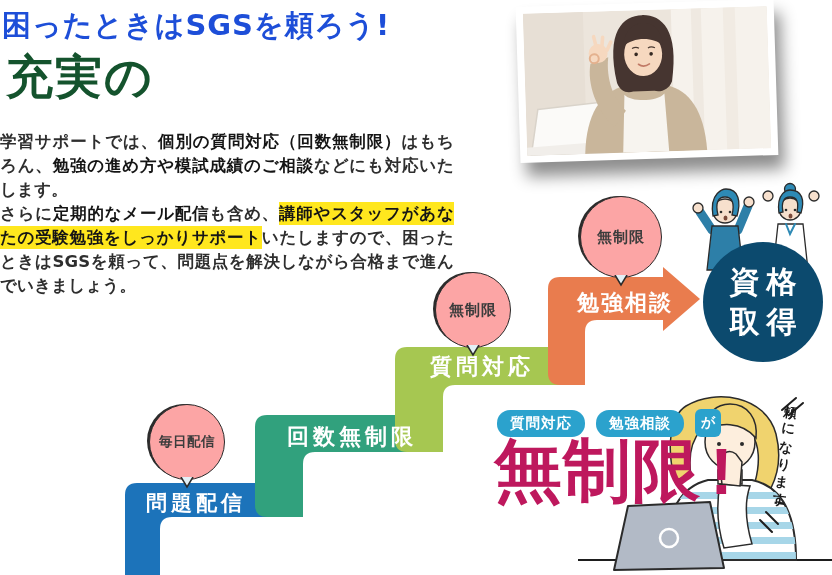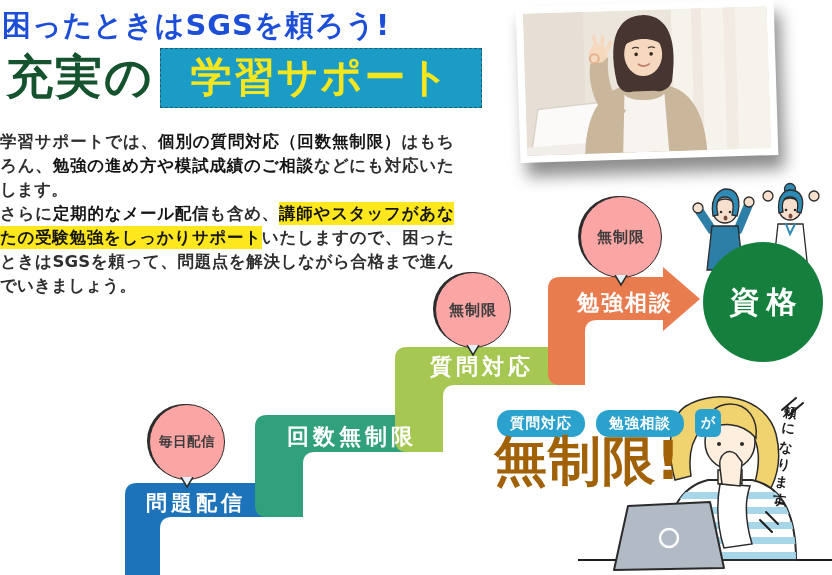--- a/index.html
+++ b/index.html
@@ -44,34 +44,34 @@
   #bubble1{left:149px;top:404px;width:74px;height:74px;}
   #bubble2{left:293px;top:330px;width:72px;height:72px;}
   #bubble3{left:435px;top:272px;width:74px;height:74px;}
   #bubble4{left:580px;top:196px;width:80px;height:80px;}
   #bubble1 span,#bubble2 span{font-size:13.5px;letter-spacing:.5px;}
   #bubble3 span,#bubble4 span{font-size:15px;letter-spacing:1px;}
   .bubble svg{position:absolute;left:50%;bottom:-10px;transform:translateX(-50%);}
   
   .goal-circle{
     position:absolute;left:703px;top:242px;width:120px;height:120px;border-radius:50%;
-    background:#15803d;display:flex;flex-direction:column;align-items:center;justify-content:center;
+    background:#0c4a6e;display:flex;flex-direction:column;align-items:center;justify-content:center;
     z-index:3;
   }
   .goal-circle span{color:#fff;font-size:30px;font-weight:800;letter-spacing:7px;line-height:40px;
     margin-left:7px;}
   
   .callout-pills{position:absolute;left:497px;top:409px;display:flex;align-items:center;gap:11px;z-index:6;}
   .pill{background:#2ba2cd;color:#fff;font-size:14.5px;font-weight:700;border-radius:13px;
     padding:4px 13px;letter-spacing:1px;white-space:nowrap;}
   .particle{background:#2ba2cd;color:#fff;font-size:14px;font-weight:700;border-radius:6px;
     padding:5px 6px;}
   .callout-headline{
-    position:absolute;left:494px;top:426px;font-size:53px;font-weight:900;color:#a16207;
-    letter-spacing:1px;z-index:6;white-space:nowrap;
+    position:absolute;left:494px;top:426px;font-size:68px;font-weight:900;color:#be185d;
+    letter-spacing:1px;z-index:6;white-space:nowrap;font-family:Liberation Mono, monospace;
   }
   
   .photo-frame{
     position:absolute;left:518px;top:3px;width:258px;height:156px;background:#fff;padding:7px;
     box-sizing:border-box;transform:rotate(-1.8deg);z-index:5;
     box-shadow:6px 14px 16px rgba(0,0,0,.45);
   }
   .photo-frame svg{display:block;}
   
   .duo-illustration{position:absolute;left:686px;top:182px;z-index:2;}
@@ -83,23 +83,20 @@
   }
 </style>
 </head>
 <body>
 
 <div id="canvas">
 
   <div class="tagline">困ったときはSGSを頼ろう!</div>
   <div class="title-row">
     <div class="title-prefix">充実の</div>
-    <div class="title-box">
-      <span>学習サポート</span>
-    </div>
   </div>
 
   <div class="support-paragraph"><span class="seg-normal">学習サポートでは、</span><span class="seg-bold">個別の質問対応（回数無制限）</span><span class="seg-normal">はもちろん、</span><span class="seg-bold">勉強の進め方や模試成績のご相談</span><span class="seg-normal">などにも対応いたします。</span><br><span class="seg-normal">さらに</span><span class="seg-bold">定期的なメール配信</span><span class="seg-normal">も含め、</span><span class="seg-highlight">講師やスタッフがあなたの受験勉強をしっかりサポート</span><span class="seg-normal">いたしますので、困ったときはSGSを頼って、問題点を解決しながら合格まで進んでいきましょう。</span></div>
 
   <svg class="steps-svg" width="832" height="575" viewBox="0 0 832 575">
 
     <path d="M137,483 H303 V517 H172 Q160,517 160,529 V575 H125 V495 Q125,483 137,483 Z" fill="#1c73ba"></path>
 
     <path d="M267,415 H420 V452 H315 Q303,452 303,464 V517 H267 Q255,517 255,505 V427 Q255,415 267,415 Z" fill="#31a17d"></path>
 
@@ -156,20 +153,21 @@
       <circle cx="104" cy="27" r="11" fill="#f7e0cd"></circle>
       <path d="M93,31 C90,10 102,8 104,8 C116,8 119,18 115,31 L111,30 C113,20 111,15 104,15 C98,15 95,20 97,30 Z" fill="#2e8ab5"></path>
       <circle cx="100" cy="28" r="1.3" fill="#2b2b2b" stroke="none"></circle>
       <circle cx="109" cy="28" r="1.3" fill="#2b2b2b" stroke="none"></circle>
       <ellipse cx="104.5" cy="34" rx="2" ry="2.6" fill="#7a4a3a" stroke="none"></ellipse>
     </g>
   </svg>
 
   <div class="goal-circle">
     <span>資格</span>
+    <span>取得</span>
   </div>
 
   <div class="photo-frame">
     <svg width="244" height="142" viewBox="0 0 244 142">
       <rect width="244" height="142" fill="#ece5dc"></rect>
       <rect x="148" width="96" height="142" fill="#f6f2ec"></rect>
       <rect x="168" width="10" height="142" fill="#efe9e1"></rect>
       <rect x="200" width="12" height="142" fill="#f1ebe3"></rect>
       <rect x="0" width="60" height="142" fill="#e7dfd5"></rect>
 

